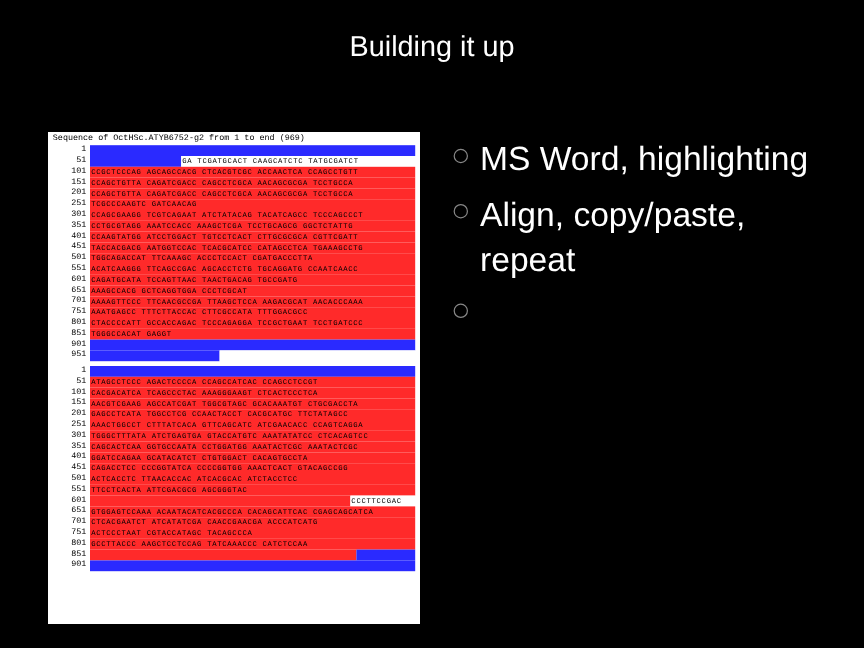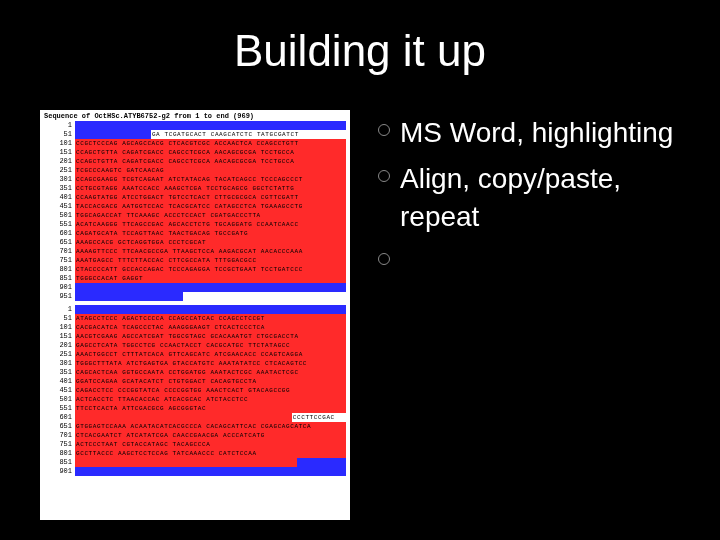--- a/index.html
+++ b/index.html
@@ -16,21 +16,21 @@
     width: 720px;
     height: 540px;
     position: relative;
   }
   .title {
     position: absolute;
     top: 26px;
     left: 0;
     width: 100%;
     text-align: center;
-    font-size: 44px;
+    font-size: 24px;
     font-weight: 400;
     color: #fff;
   }
   .content {
     position: absolute;
     top: 110px;
     left: 40px;
     right: 20px;
     bottom: 20px;
     display: flex;
@@ -69,21 +69,20 @@
     background: #000;
     border: 1px solid #888;
   }
 
   
   .seq-header {
     color: #000;
     font-size: 7px;
     padding: 2px 12px 1px 4px;
     white-space: nowrap;
-    font-weight: bold;
   }
   .seq-block {
     padding: 0 4px 4px 10px;
   }
   .seq-line {
     display: flex;
     align-items: stretch;
     height: 9px;
     line-height: 9px;
   }

